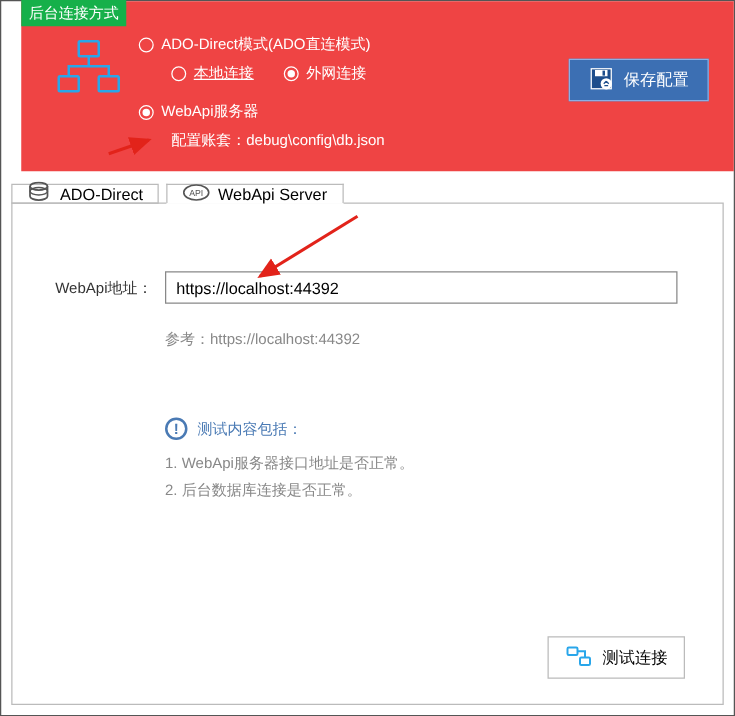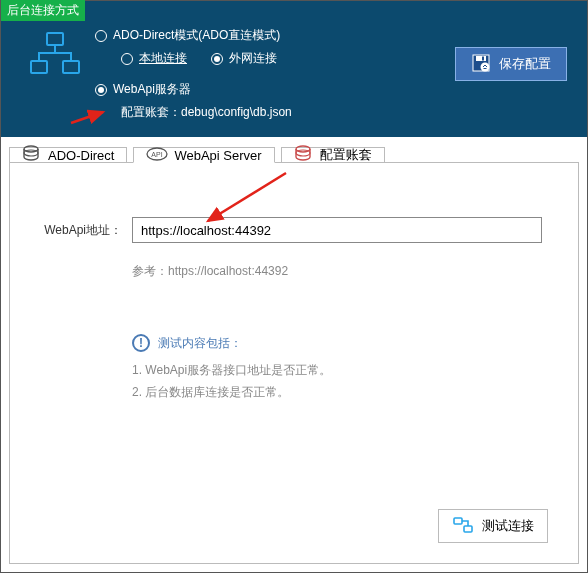--- a/index.html
+++ b/index.html
@@ -2,21 +2,21 @@
 <html><head>
   <meta charset="utf-8">
   <style>
     * { box-sizing: border-box; margin: 0; padding: 0; }
     body { font-family: "Microsoft YaHei", "Segoe UI", sans-serif; font-size: 12px; background: #fff; }
     .window { width: 588px; height: 573px; border: 1px solid #555; display: flex; flex-direction: column; }
     .titlebar { height: 30px; background: #fff; display: flex; align-items: center; padding: 0 6px; border-bottom: 1px solid #ccc; }
     .titlebar .ico { width: 20px; height: 16px; margin-right: 6px; display:flex; align-items:center; justify-content:center; }
     .titlebar .title { flex: 1; font-size: 12px; color: #333; }
     .titlebar .close { width: 40px; height: 28px; display: flex; align-items: center; justify-content: center; cursor: pointer; }
-    .topbar { background: #0c4a6e; padding: 8px 14px 16px 10px; position: relative; }
+    .topbar { background: #ef4444; padding: 8px 14px 16px 10px; position: relative; margin-left: 16px; }
     .badge { position: absolute; top: -1px; left: 0; background: #16b04a; color: #fff; font-size: 12px; padding: 2px 6px; }
     .top-content { display: flex; align-items: flex-start; margin-top: 18px; }
     .net-icon { width: 60px; margin: 4px 8px 0 16px; color: #29a6ea; }
     .radio-group { flex: 1; color: #fff; }
     .radio-row { display: flex; align-items: center; margin-bottom: 6px; }
     .radio-row.indent { margin-left: 26px; }
     .radio-circle { width: 12px; height: 12px; border: 1px solid #fff; border-radius: 50%; margin-right: 6px; display: flex; align-items: center; justify-content: center; flex-shrink:0; }
     .radio-circle.checked::after { content: ""; width: 6px; height: 6px; background: #fff; border-radius: 50%; }
     .config-line { color: #fff; margin-left: 26px; margin-top: 2px; }
     .red-arrow1 { position: absolute; left: 68px; top: 107px; pointer-events:none; }
@@ -108,28 +108,20 @@
           </svg></span>
       <span>ADO-Direct</span>
     </div>
     <div class="tab active">
       <span><svg width="22" height="16" viewBox="0 0 22 16">
             <ellipse cx="11" cy="8" rx="10" ry="6" fill="none" stroke="#555" stroke-width="1.3"></ellipse>
             <text x="11" y="11" font-size="7" text-anchor="middle" fill="#555">API</text>
           </svg></span>
       <span>WebApi Server</span>
     </div>
-    <div class="tab">
-      <span><svg width="20" height="18" viewBox="0 0 20 18">
-            <ellipse cx="9" cy="4" rx="7" ry="3" fill="none" stroke="#c94d4d" stroke-width="1.4"></ellipse>
-            <path d="M2 4 V12 A7 3 0 0 0 16 12 V4" fill="none" stroke="#c94d4d" stroke-width="1.4"></path>
-            <ellipse cx="9" cy="8" rx="7" ry="3" fill="none" stroke="#c94d4d" stroke-width="1.2"></ellipse>
-          </svg></span>
-      <span>配置账套</span>
-    </div>
   </div>
 
   <div class="tab-panel">
     <svg class="red-arrow2" width="90" height="58">
       <defs>
           <marker id="ah2" markerWidth="8" markerHeight="8" refX="6" refY="3" orient="auto">
             <path d="M0,0 L7,3 L0,6 Z" fill="#e2231a"></path>
           </marker>
         </defs>
       <line x1="86" y1="4" x2="8" y2="52" stroke="#e2231a" stroke-width="2.5" marker-end="url(#ah2)"></line>

